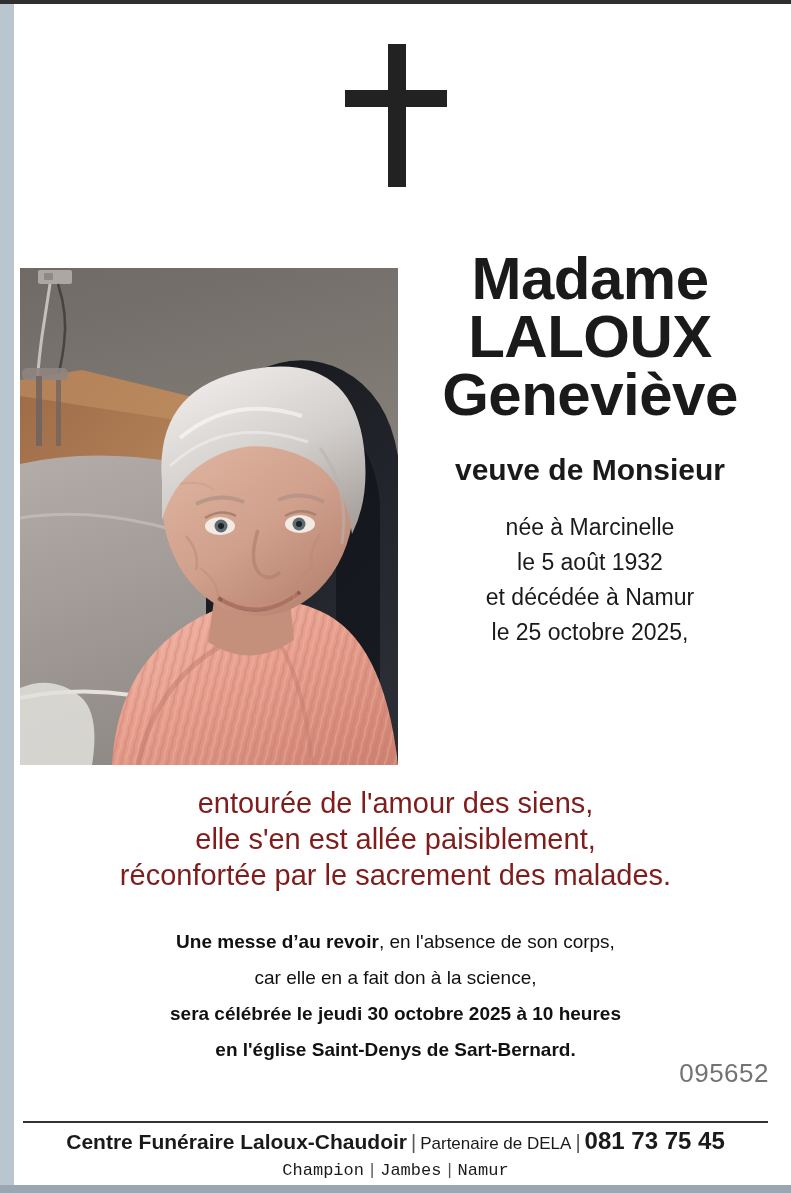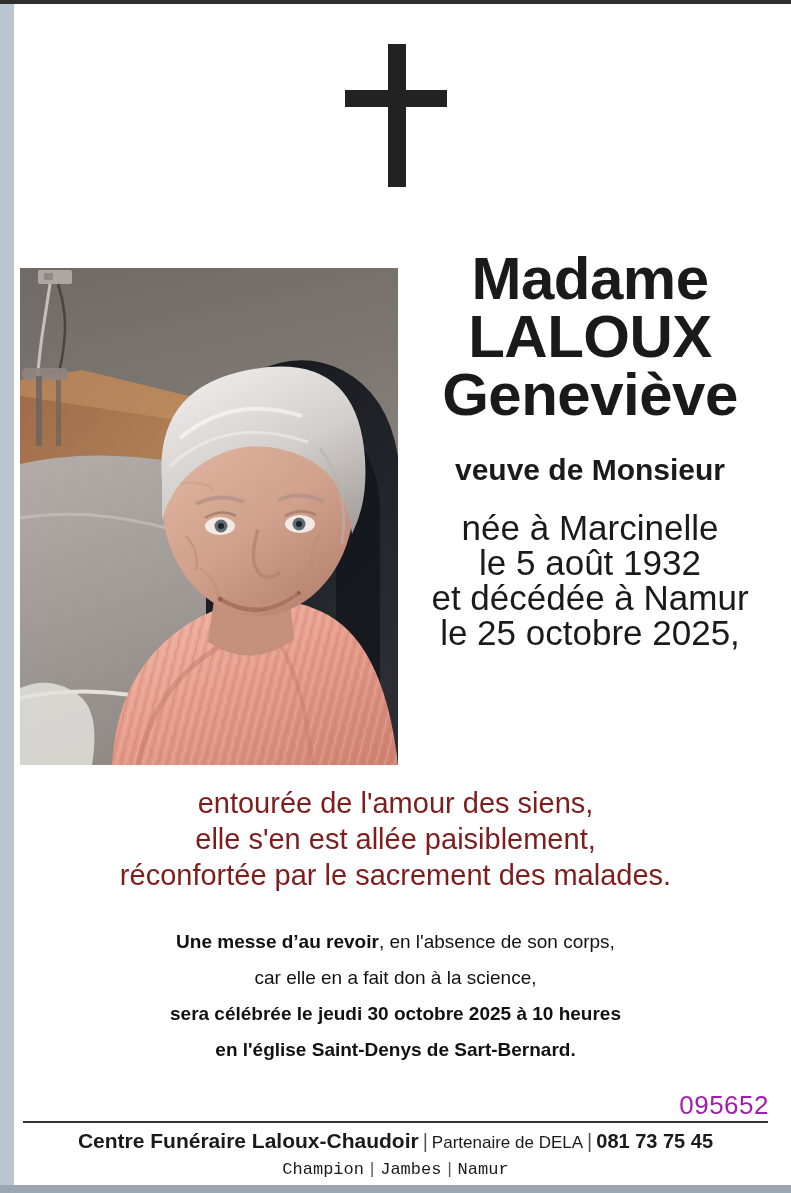--- a/index.html
+++ b/index.html
@@ -100,21 +100,21 @@
   .spouse-block {
     margin-top: 28px;
     font-weight: bold;
     font-size: 30px;
     line-height: 36px;
   }
   .spouse-block .ln { display: block; }
 
   .birth-block {
     margin-top: 22px;
-    font-size: 35px;
+    font-size: 23px;
     line-height: 35px;
     font-weight: normal;
   }
   .birth-block .ln { display: block; }
 
   
   .wide-block {
     position: absolute;
     left: 6px;
     top: 781px;
@@ -136,23 +136,23 @@
     font-size: 19px;
     line-height: 36px;
   }
   .mass-block .ln { display: block; }
   .mass-block b { font-weight: bold; }
 
   
   #ref-number {
     position: absolute;
     right: 8px;      
-    top: 1086px;
+    top: 1054px;
     font-size: 26px;
-    color: #a21caf;
+    color: #737373;
     letter-spacing: 0.5px;
   }
 
   
   #footer-rule {
     position: absolute;
     left: 9px;
     top: 1117px;
     width: 745px;
     height: 2px;
@@ -167,21 +167,21 @@
     color: #1a1a1a;
   }
   .footer-line1 {
     font-size: 20px;
     line-height: 26px;
     white-space: nowrap;
   }
   .footer-line1 .strong { font-weight: bold; font-size: 21px; }
   .footer-line1 .sep { color: #555555; padding: 0 4px; font-weight: normal; }
   .footer-line1 .partner { font-size: 17px; font-weight: normal; }
-  .footer-line1 .phone { font-weight: bold; font-size: 20px; }
+  .footer-line1 .phone { font-weight: bold; font-size: 24px; }
   .footer-line2 {
     font-size: 17px;
     line-height: 24px;
     margin-top: 2px;
     font-family: Liberation Mono, monospace;
   }
   .footer-line2 .sep { color: #555555; padding: 0 3px; }
 </style>
 </head>
 <body>

